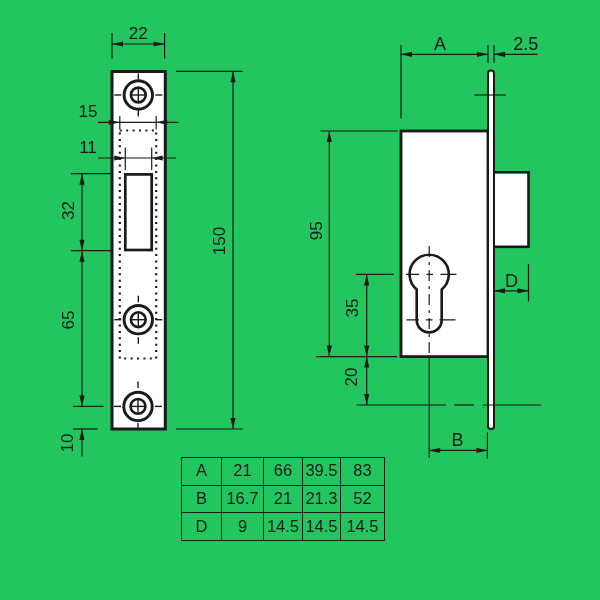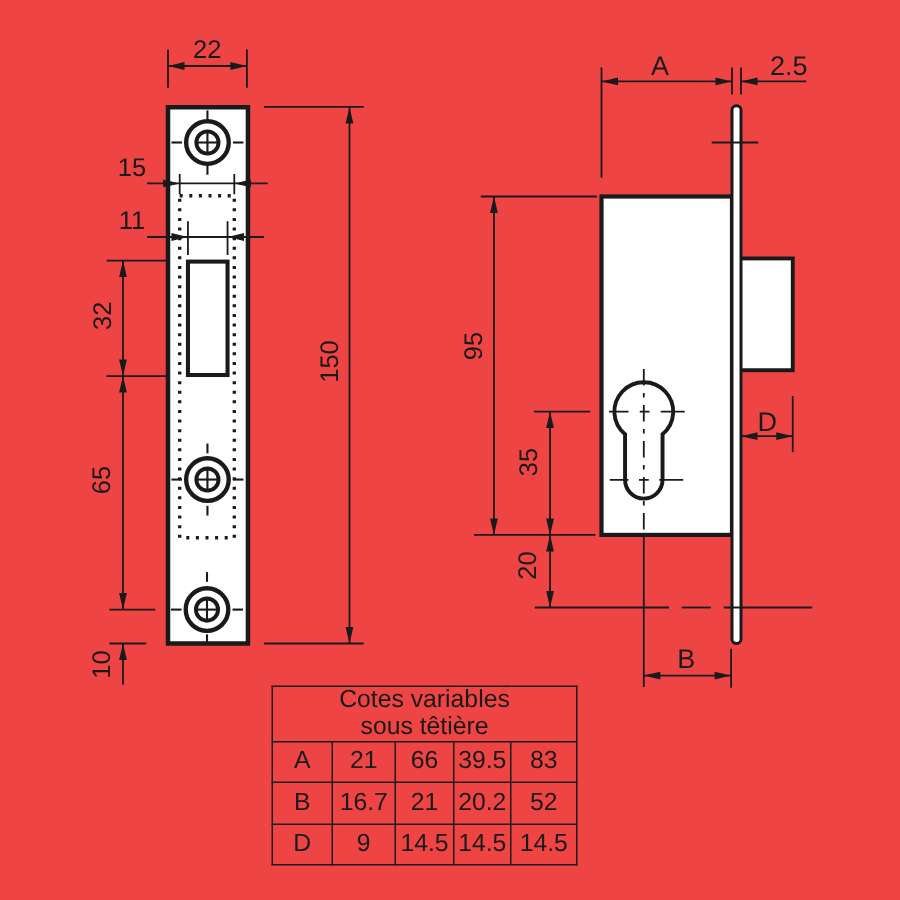--- a/index.html
+++ b/index.html
@@ -1,16 +1,16 @@
 <!DOCTYPE html>
 <html><head>
 <meta charset="utf-8">
 <style>
   html,body{margin:0;padding:0;background:#ffffff;}
-  #stage{position:relative;width:600px;height:600px;background:#ef4444;overflow:hidden;
+  #stage{position:relative;width:600px;height:600px;background:#22c55e;overflow:hidden;
          font-family:"Liberation Sans",sans-serif;}
   #drawing{position:absolute;left:0;top:0;}
   svg text{font-family:"Liberation Sans",sans-serif;font-size:17px;fill:#1a1a1a;}
   svg .dimlabel-lg{font-size:18px;}
   #spec-table{position:absolute;left:181px;top:457px;border-collapse:collapse;table-layout:fixed;}
   #spec-table td,#spec-table th{border:1.6px solid #1c1c1c;padding:0;margin:0;
       font-size:16.5px;color:#1a1a1a;text-align:center;vertical-align:middle;
       font-weight:normal;line-height:1.08;}
   #spec-table .hdr{height:34px;font-size:16.5px;}
   #spec-table .drow td{height:26.6px;}
@@ -222,38 +222,32 @@
 
 <table id="spec-table">
   <colgroup>
     <col style="width:40px">
         <col style="width:42px">
         <col style="width:39px">
         <col style="width:38px">
         <col style="width:44px">
   </colgroup>
   <tbody>
-    <tr>
-      <td class="hdr" colspan="5">
-        <span>Cotes variables</span><br>
-        <span>sous têtière</span>
-      </td>
-    </tr>
     <tr class="drow">
       <td>A</td>
       <td>21</td>
       <td>66</td>
       <td>39.5</td>
       <td>83</td>
     </tr>
     <tr class="drow">
       <td>B</td>
       <td>16.7</td>
       <td>21</td>
-      <td>20.2</td>
+      <td>21.3</td>
       <td>52</td>
     </tr>
     <tr class="drow">
       <td>D</td>
       <td>9</td>
       <td>14.5</td>
       <td>14.5</td>
       <td>14.5</td>
     </tr>
   </tbody>

